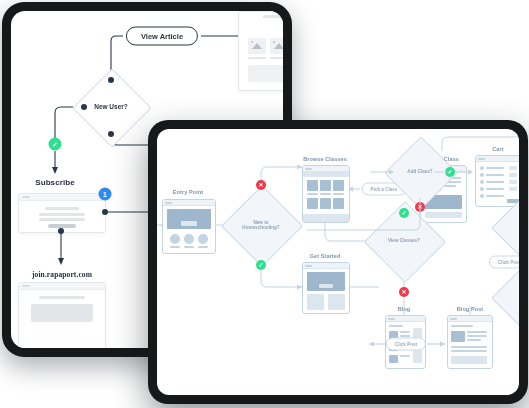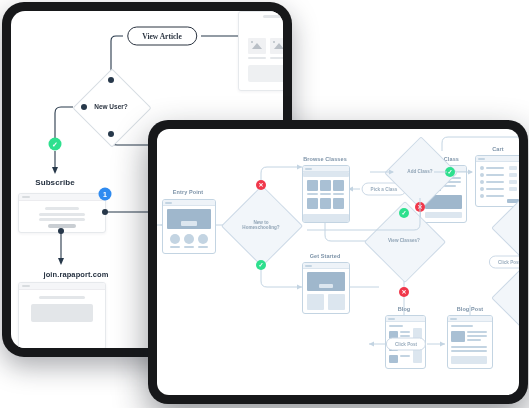--- a/index.html
+++ b/index.html
@@ -117,21 +117,21 @@
           <polygon points="44,163 41,156 47,156" fill="#27384a"></polygon>
 
           <path d="M100 109 V128 Q100 134 106 134 H196" stroke="#27384a" stroke-width="1.1" fill="none"></path>
 
           <path d="M95 201 H200" stroke="#27384a" stroke-width="1.1" fill="none"></path>
 
           <path d="M50 219 V249" stroke="#27384a" stroke-width="1.1" fill="none"></path>
           <polygon points="50,254 47,247 53,247" fill="#27384a"></polygon>
         </svg>
 
-        <div class="pill dark" style="left:151px;top:25px;font-size:7.5px;font-family:Liberation Serif, serif;">View Article</div>
+        <div class="pill dark" style="left:151px;top:25px;font-size:7.5px;">View Article</div>
         <div class="node dot" style="left:235px;top:25px;"></div>
 
         <div class="diamond diamond-dark" style="left:73px;top:69px;width:54px;height:54px;"></div>
         <div class="diamond-txt diamond-dark-txt" style="left:100px;top:96px;font-size:6.5px;">New User?</div>
         <div class="node dot" style="left:100px;top:69px;"></div>
         <div class="node dot" style="left:100px;top:123px;"></div>
         <div class="node dot" style="left:73px;top:96px;"></div>
 
         <div class="node ok" style="left:44px;top:133px;">
           <span class="gl">✓</span>
@@ -147,21 +147,21 @@
           <div class="bar"></div>
           <div class="gblk" style="left:26px;top:13px;width:34px;height:3px;"></div>
           <div class="gblk" style="left:20px;top:19px;width:46px;height:3px;"></div>
           <div class="gblk" style="left:20px;top:24px;width:46px;height:3px;"></div>
           <div class="gblk dk" style="left:29px;top:30px;width:28px;height:4px;"></div>
         </div>
         <div class="badge" style="left:94px;top:183px;width:13px;height:13px;font-size:7px;">1</div>
         <div class="node dot" style="left:94px;top:201px;"></div>
         <div class="node dot" style="left:50px;top:220px;"></div>
 
-        <div class="lbl dark" style="left:65px;top:259px;font-size:7.5px;">join.rapaport.com</div>
+        <div class="lbl dark" style="left:51px;top:259px;font-size:7.5px;font-family:Liberation Serif, serif;">join.rapaport.com</div>
 
         <div class="wfg" style="left:7px;top:271px;width:86px;height:66px;">
           <div class="bar"></div>
           <div class="gblk" style="left:20px;top:13px;width:46px;height:3px;"></div>
           <div class="gblk" style="left:12px;top:21px;width:62px;height:18px;"></div>
         </div>
 
         <div class="wfg" style="left:227px;top:0px;width:78px;height:78px;">
           <div class="gblk" style="left:24px;top:3px;width:32px;height:3px;"></div>
           <div class="imgph" style="left:9px;top:26px;width:18px;height:16px;"></div>

